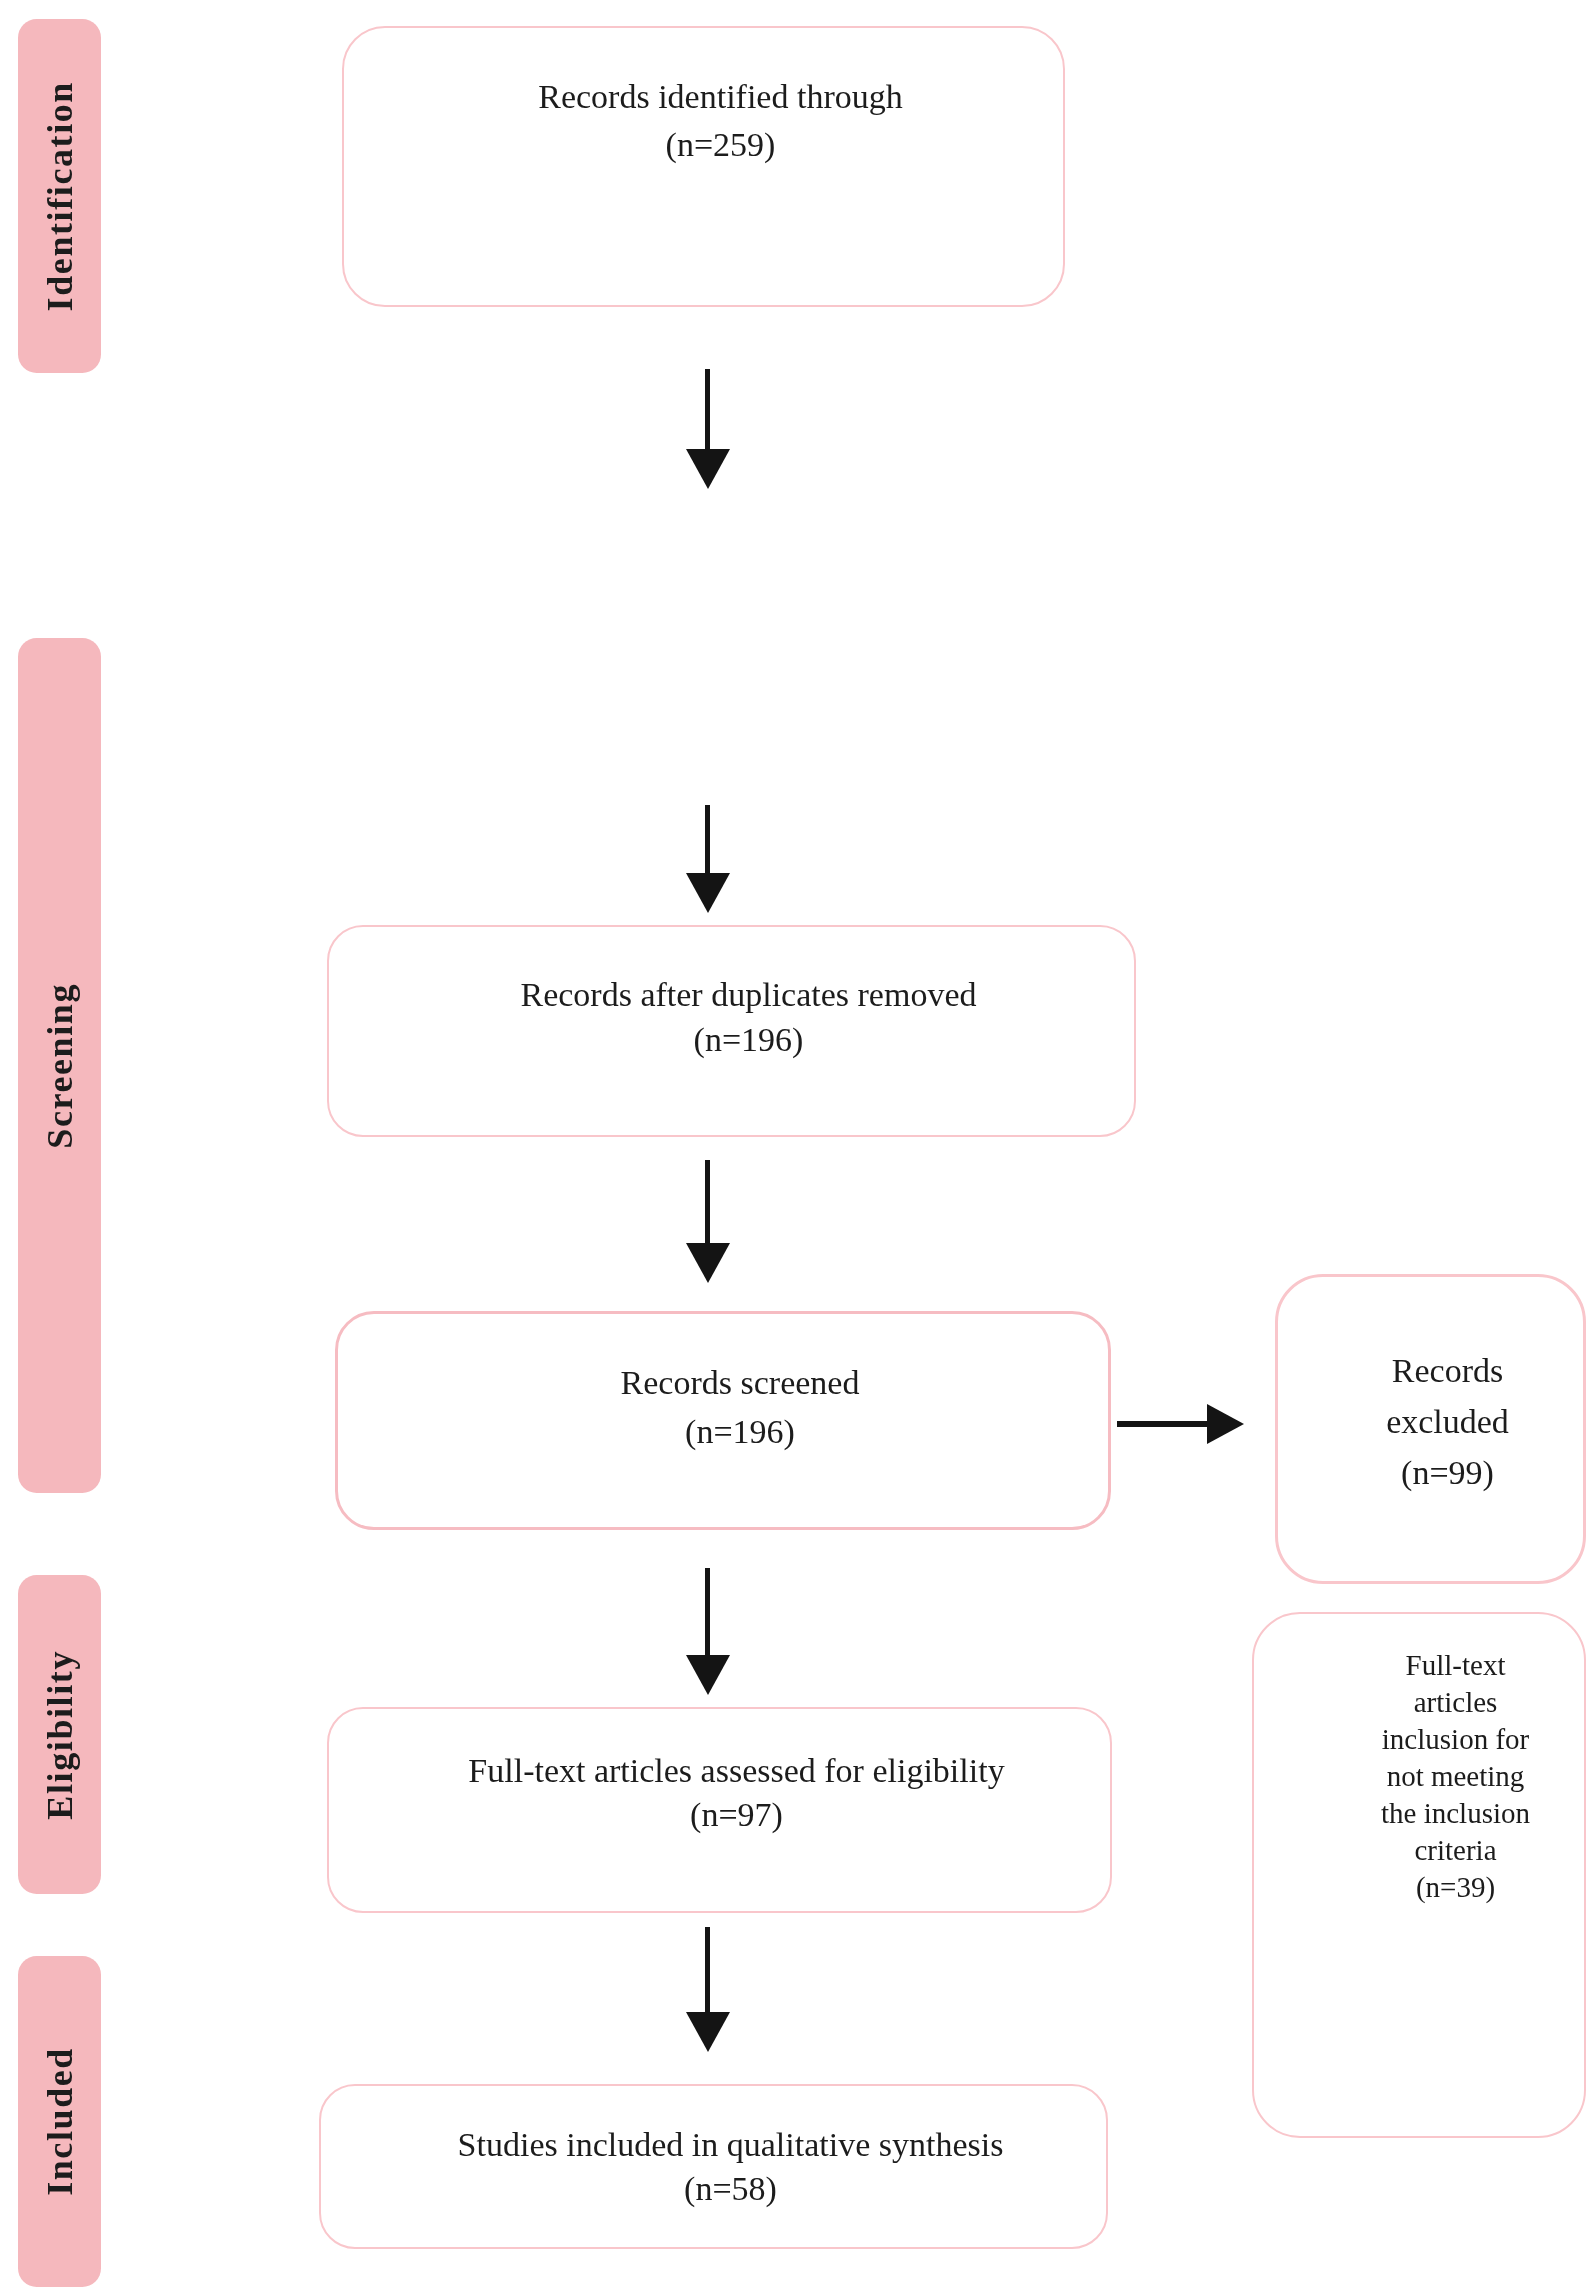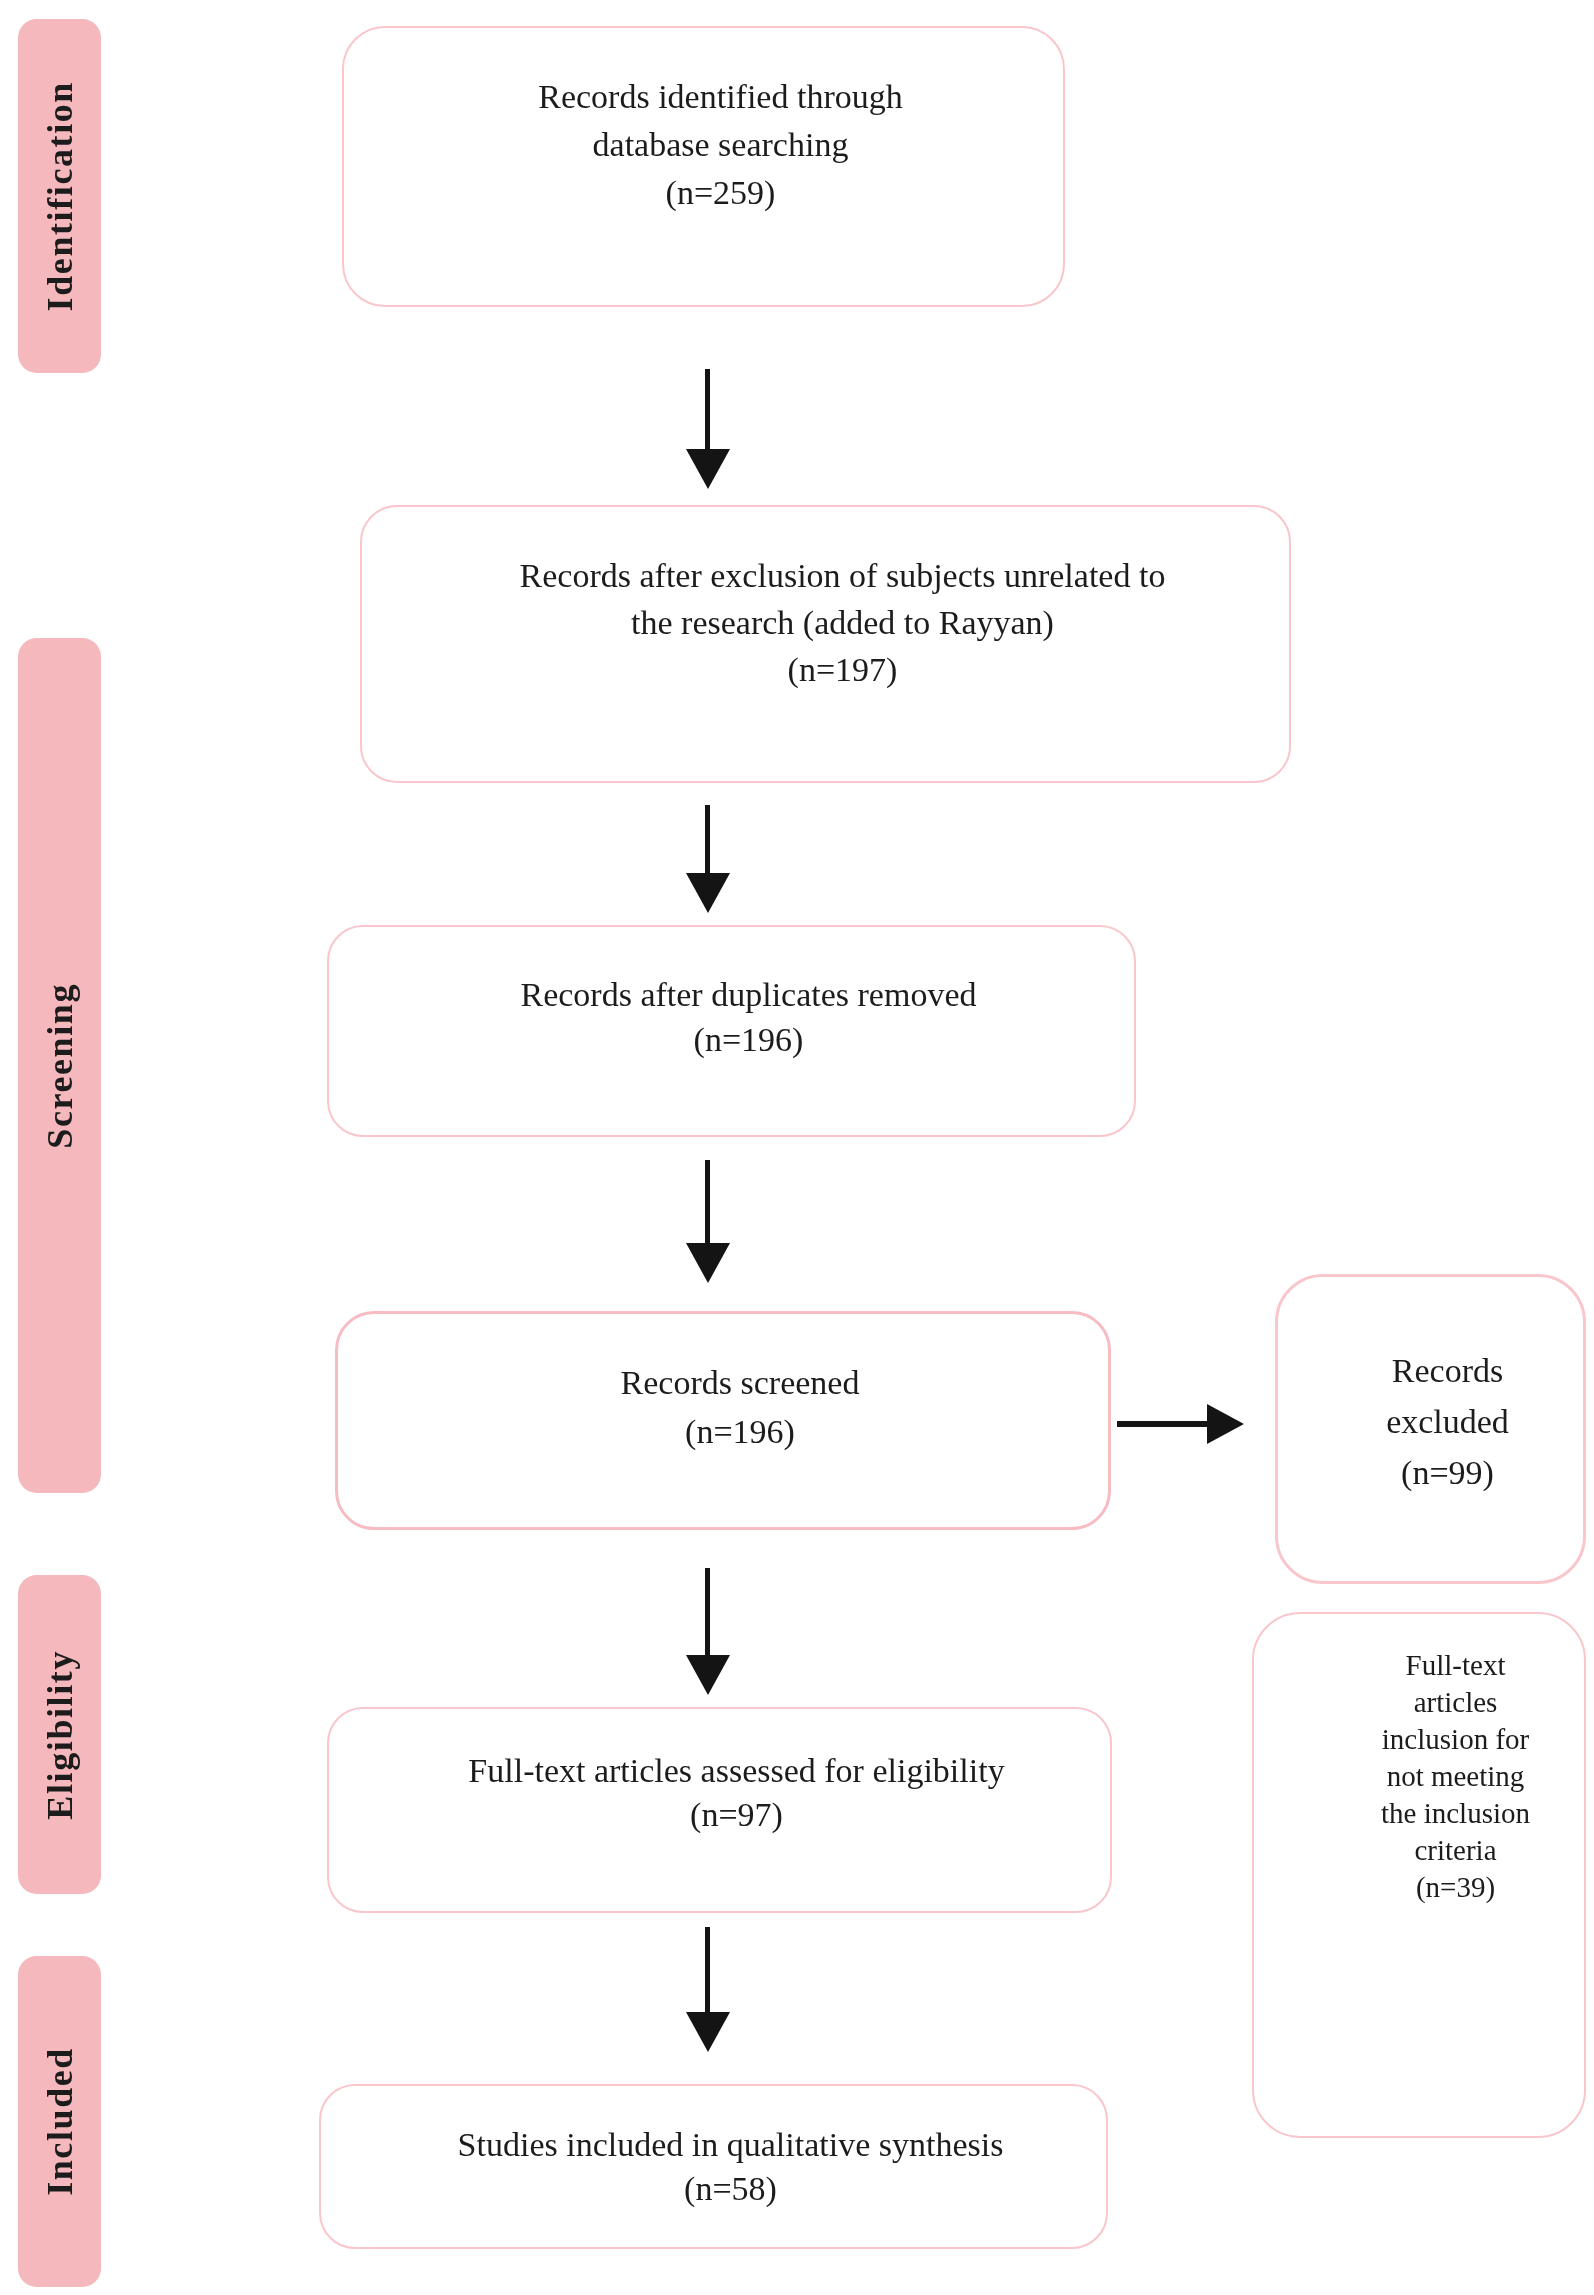--- a/index.html
+++ b/index.html
@@ -68,34 +68,28 @@
   </div>
   <div class="stage" style="top:1575px;height:319px;">
     <span class="vlabel">Eligibility</span>
   </div>
   <div class="stage" style="top:1956px;height:331px;">
     <span class="vlabel">Included</span>
   </div>
 
   <div class="fbox" style="left:342px;top:26px;width:723px;height:281px;border-radius:43px;padding-top:45px;line-height:48px;">
     <div class="bline">Records identified through</div>
-    <div class="bline">database searching</div>
     <div class="bline">(n=259)</div>
   </div>
 
   <div>
     <div class="shaft-v" style="left:705px;top:369px;height:82px;"></div>
     <div class="head-v" style="left:686px;top:449px;"></div>
   </div>
 
-  <div class="fbox" style="left:360px;top:505px;width:931px;height:278px;border-radius:37px;padding-top:45px;line-height:47px;">
-    <div class="bline">Records after exclusion of subjects unrelated to</div>
-    <div class="bline">the research (added to Rayyan)</div>
-    <div class="bline">(n=197)</div>
-  </div>
 
   <div>
     <div class="shaft-v" style="left:705px;top:805px;height:72px;"></div>
     <div class="head-v" style="left:686px;top:873px;"></div>
   </div>
 
   <div class="fbox" style="left:327px;top:925px;width:809px;height:212px;border-radius:36px;padding-top:45px;line-height:45px;">
     <div class="bline">Records after duplicates removed</div>
     <div class="bline">(n=196)</div>
   </div>

